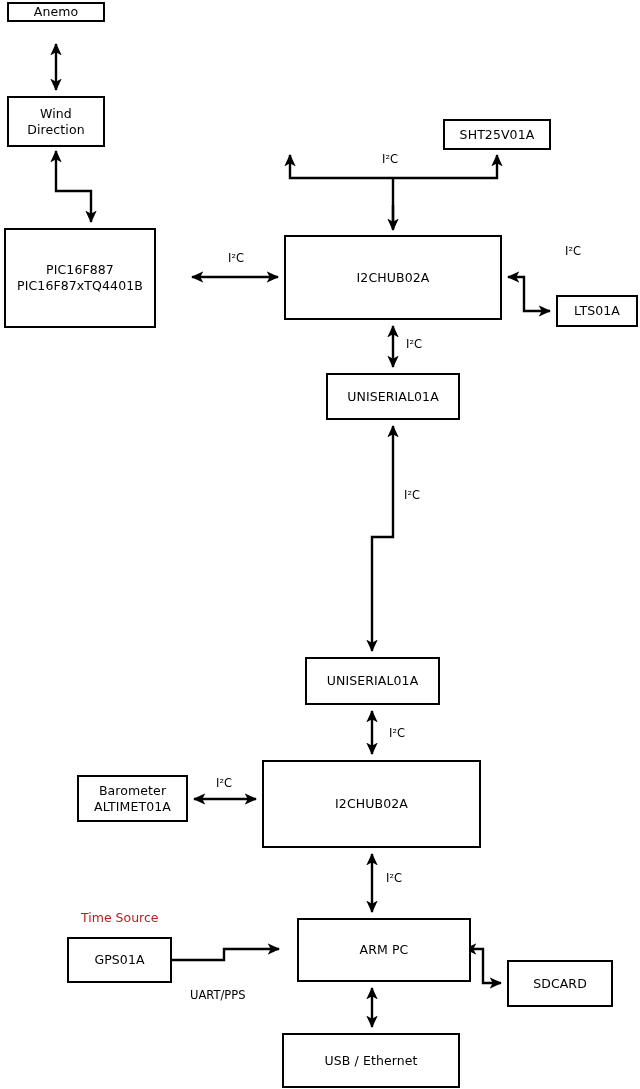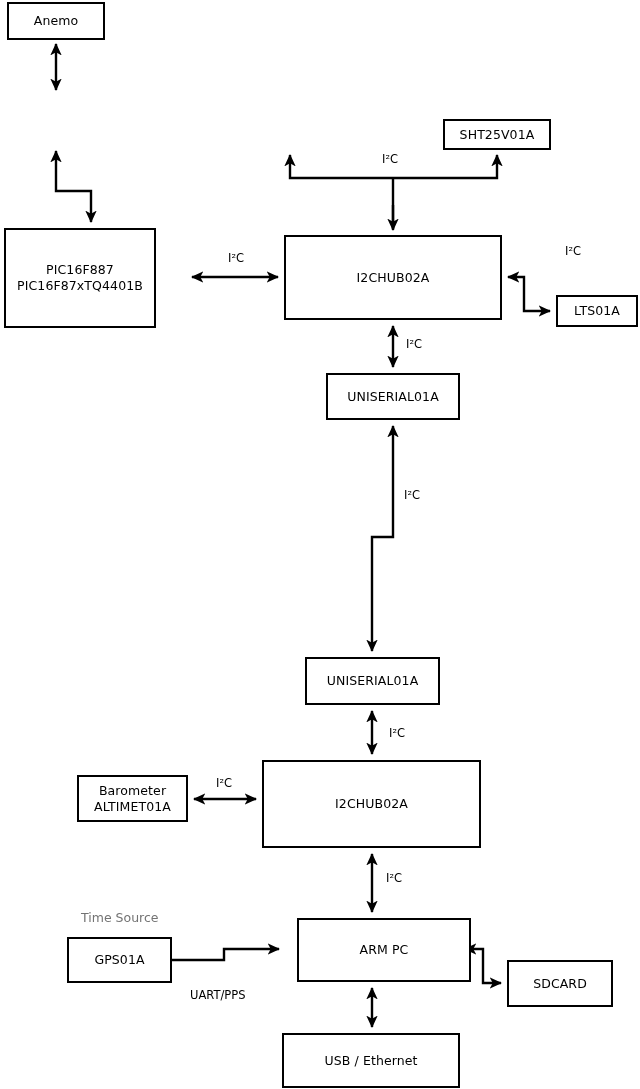--- a/index.html
+++ b/index.html
@@ -50,21 +50,21 @@
     position: absolute;
     font-size: 11.5px;
     color: #000000;
     white-space: nowrap;
     z-index: 3;
     background: transparent;
   }
   .free-label {
     position: absolute;
     font-size: 12.5px;
-    color: #737373;
+    color: #b91c1c;
     white-space: nowrap;
     z-index: 3;
   }
 </style>
 </head>
 <body>
 
 <div id="diagram-root">
 
   <svg id="wires" width="640" height="1089" viewBox="0 0 640 1089" xmlns="http://www.w3.org/2000/svg">
@@ -101,24 +101,28 @@
 
       <path d="M 172 960 L 224 960 L 224 949 L 279 949" marker-end="url(#arrow)"></path>
 
       <path d="M 465 949 L 483 949 L 483 983 L 501 983" marker-start="url(#arrow)" marker-end="url(#arrow)"></path>
 
       <line x1="372" y1="988" x2="372" y2="1027" marker-start="url(#arrow)" marker-end="url(#arrow)"></line>
 
     </g>
   </svg>
 
-  <div class="node" style="left:7px; top:2px; width:98px; height:38px;">
+  <div class="node" style="left:7px; top:2px; width:98px; height:20px;">
     <span class="node-label">Anemo</span>
   </div>
 
+  <div class="node" style="left:7px; top:96px; width:98px; height:51px;">
+    <span class="node-label">Wind
+Direction</span>
+  </div>
 
   <div class="node" style="left:4px; top:228px; width:152px; height:100px;">
     <span class="node-label">PIC16F887
 PIC16F87xTQ4401B</span>
   </div>
 
 
   <div class="node" style="left:443px; top:119px; width:108px; height:31px;">
     <span class="node-label">SHT25V01A</span>
   </div>

